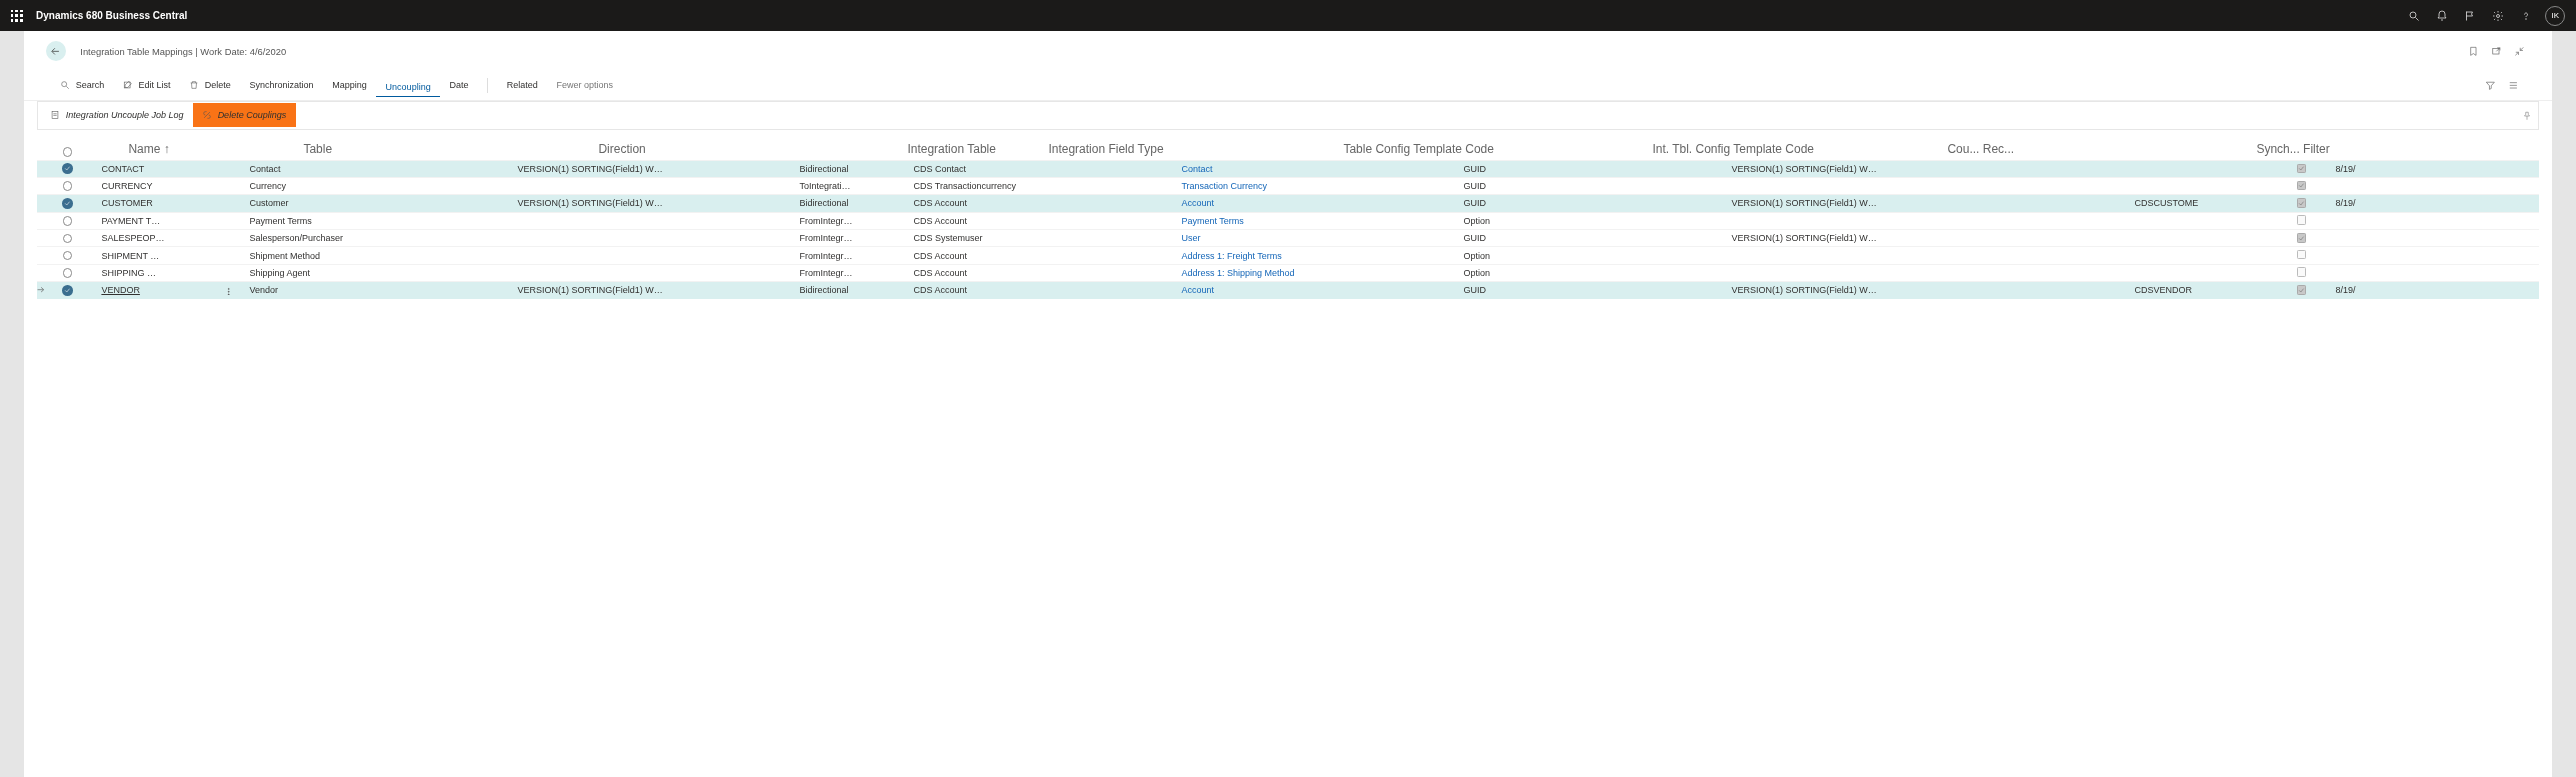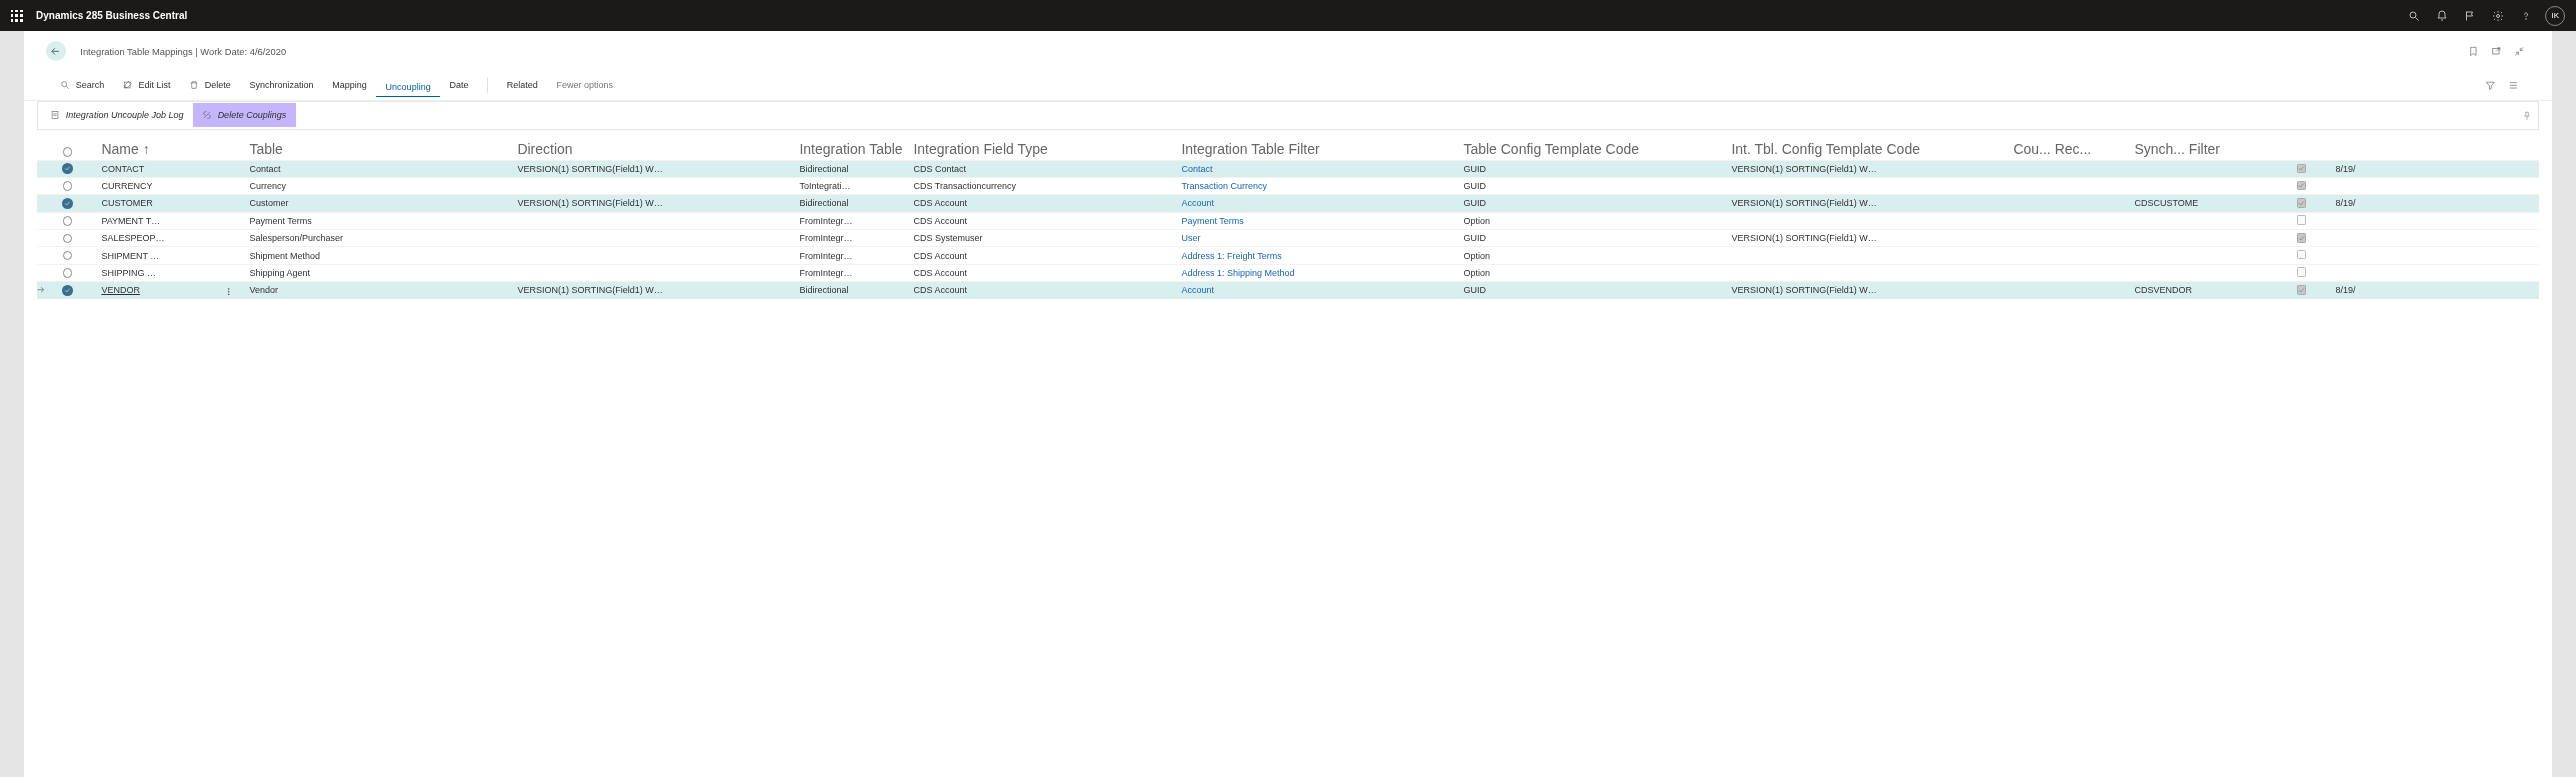--- a/index.html
+++ b/index.html
@@ -37,28 +37,28 @@
   .action-bar .sep { width:0.7px; height:14.8px; background:#ddd; margin:0 9.4px; }
   .action-bar .muted { color:#777; }
   .action-bar .spacer { flex:1; }
   .right-icon { width:23px; display:flex; align-items:center; justify-content:center; }
   .right-icon svg { width:10.7px; height:10.7px; stroke:#555; fill:none; stroke-width:1.4; }
 
   
   .sub-bar { height:29.5px; border:0.7px solid #e6e6e6; margin:0 13.4px 0 13.4px; display:flex; align-items:center; padding:0 2.7px; position:relative;font-style:italic; }
   .sub-bar .sact { display:flex; align-items:center; height:24px; padding:0 9.4px; gap:5.4px; font-size:9px; }
   .sub-bar .sact svg { width:10px; height:10px; stroke:#555; fill:none; stroke-width:1.4; }
-  .sub-bar .sact.selected { background:#c4b5fd; }
+  .sub-bar .sact.selected { background:#f97316; }
   .sub-bar .pin { position:absolute; right:5.4px; top:0; height:29.5px; display:flex; align-items:center; }
   .sub-bar .pin svg { width:10px; height:10px; stroke:#777; fill:none; stroke-width:1.4; }
 
   
   .grid { padding:0 13.4px; position:relative; }
   .grid-head, .grid-row { display:grid; grid-template-columns: 60px 148px 268px 282px 114px 268px 282px 268px 282px 121px 141px 60px 81px; align-items:center; }
-  .grid-head { height:29.5px; font-size:14px; color:#666; }
+  .grid-head { height:29.5px; font-size:12px; color:#666;gap:27px; }
   .grid-head .hcell { padding:2.7px 4px; line-height:1.15; display:flex; align-items:flex-end; height:100%; }
   .grid-head .hcell.two { white-space:normal; }
   .grid-row { height:17.4px; font-size:9px; border-top:0.7px solid #f2f2f2; }
   .grid-row.sel { background:#d9efef; }
   .grid-row .cell { padding:0 4px; white-space:nowrap; overflow:hidden; text-overflow:ellipsis; }
   .grid-row .cell.link { color:#1466b8; }
   .grid-row .cell.ul { text-decoration:underline; }
 
   .radio { width:9.4px; height:9.4px; border:0.7px solid #888; border-radius:50%; display:inline-block; }
   .check-filled { width:10.7px; height:10.7px; border-radius:50%; background:#3b6e8f; display:inline-flex; align-items:center; justify-content:center; }
@@ -84,21 +84,21 @@
     <span></span>
       <span></span>
       <span></span>
       <span></span>
       <span></span>
       <span></span>
       <span></span>
       <span></span>
       <span></span>
   </div>
-  <div class="brand">Dynamics 285 Business Central</div>
+  <div class="brand">Dynamics 680 Business Central</div>
   <div class="spacer"></div>
   <div class="ticon">
       <svg viewBox="0 0 24 24">
         <circle cx="10" cy="10" r="6"></circle>
         <line x1="15" y1="15" x2="21" y2="21"></line>
       </svg>
     </div>
   <div class="ticon">
       <svg viewBox="0 0 24 24">
         <path d="M6 8a6 6 0 0 1 12 0v5l2 3H4l2-3z"></path>
@@ -257,23 +257,20 @@
           </div>
         <div class="hcell">
             <span>Direction</span>
           </div>
         <div class="hcell">
             <span>Integration Table</span>
           </div>
         <div class="hcell">
             <span>Integration Field Type</span>
           </div>
-        <div class="hcell">
-            <span>Integration Table Filter</span>
-          </div>
         <div class="hcell two">
             <span>Table Config Template Code</span>
           </div>
         <div class="hcell two">
             <span>Int. Tbl. Config Template Code</span>
           </div>
         <div class="hcell two">
             <span>Cou... Rec...</span>
           </div>
         <div class="hcell two">

